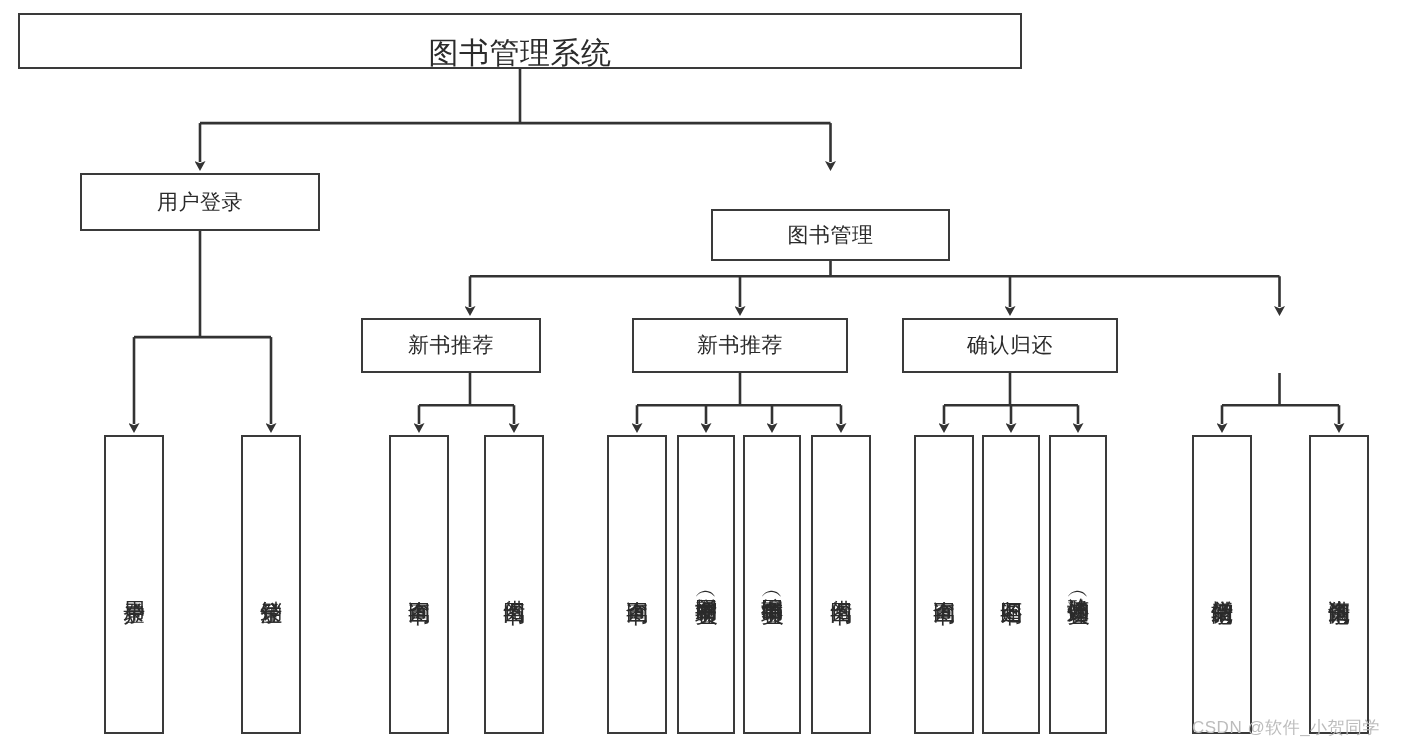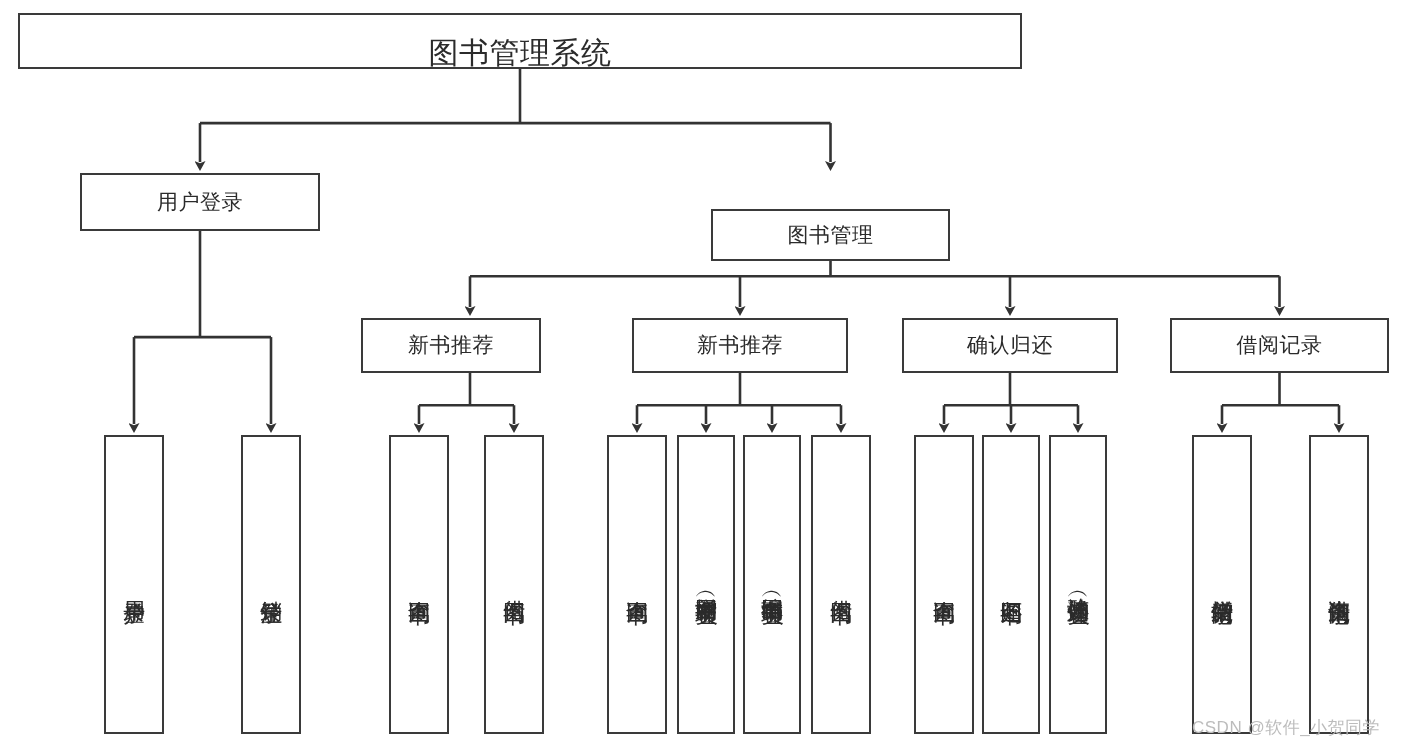--- a/index.html
+++ b/index.html
@@ -136,23 +136,20 @@
 
   <div class="node horiz" style="left: 361px; top: 318px; width: 180px; height: 55px;">
     <span class="label">新书推荐</span>
   </div>
   <div class="node horiz" style="left: 632px; top: 318px; width: 216px; height: 55px;">
     <span class="label">新书推荐</span>
   </div>
   <div class="node horiz" style="left: 902px; top: 318px; width: 216px; height: 55px;">
     <span class="label">确认归还</span>
   </div>
-  <div class="node horiz" style="left: 1170px; top: 318px; width: 219px; height: 55px;">
-    <span class="label">借阅记录</span>
-  </div>
 
   <div class="node vert" style="left: 104px; top: 435px; width: 60px; height: 299px;">
     <span class="label">用户登录</span>
   </div>
   <div class="node vert" style="left: 241px; top: 435px; width: 60px; height: 299px;">
     <span class="label">注销登录</span>
   </div>
   <div class="node vert" style="left: 389px; top: 435px; width: 60px; height: 299px;">
     <span class="label">查询图书</span>
   </div>

